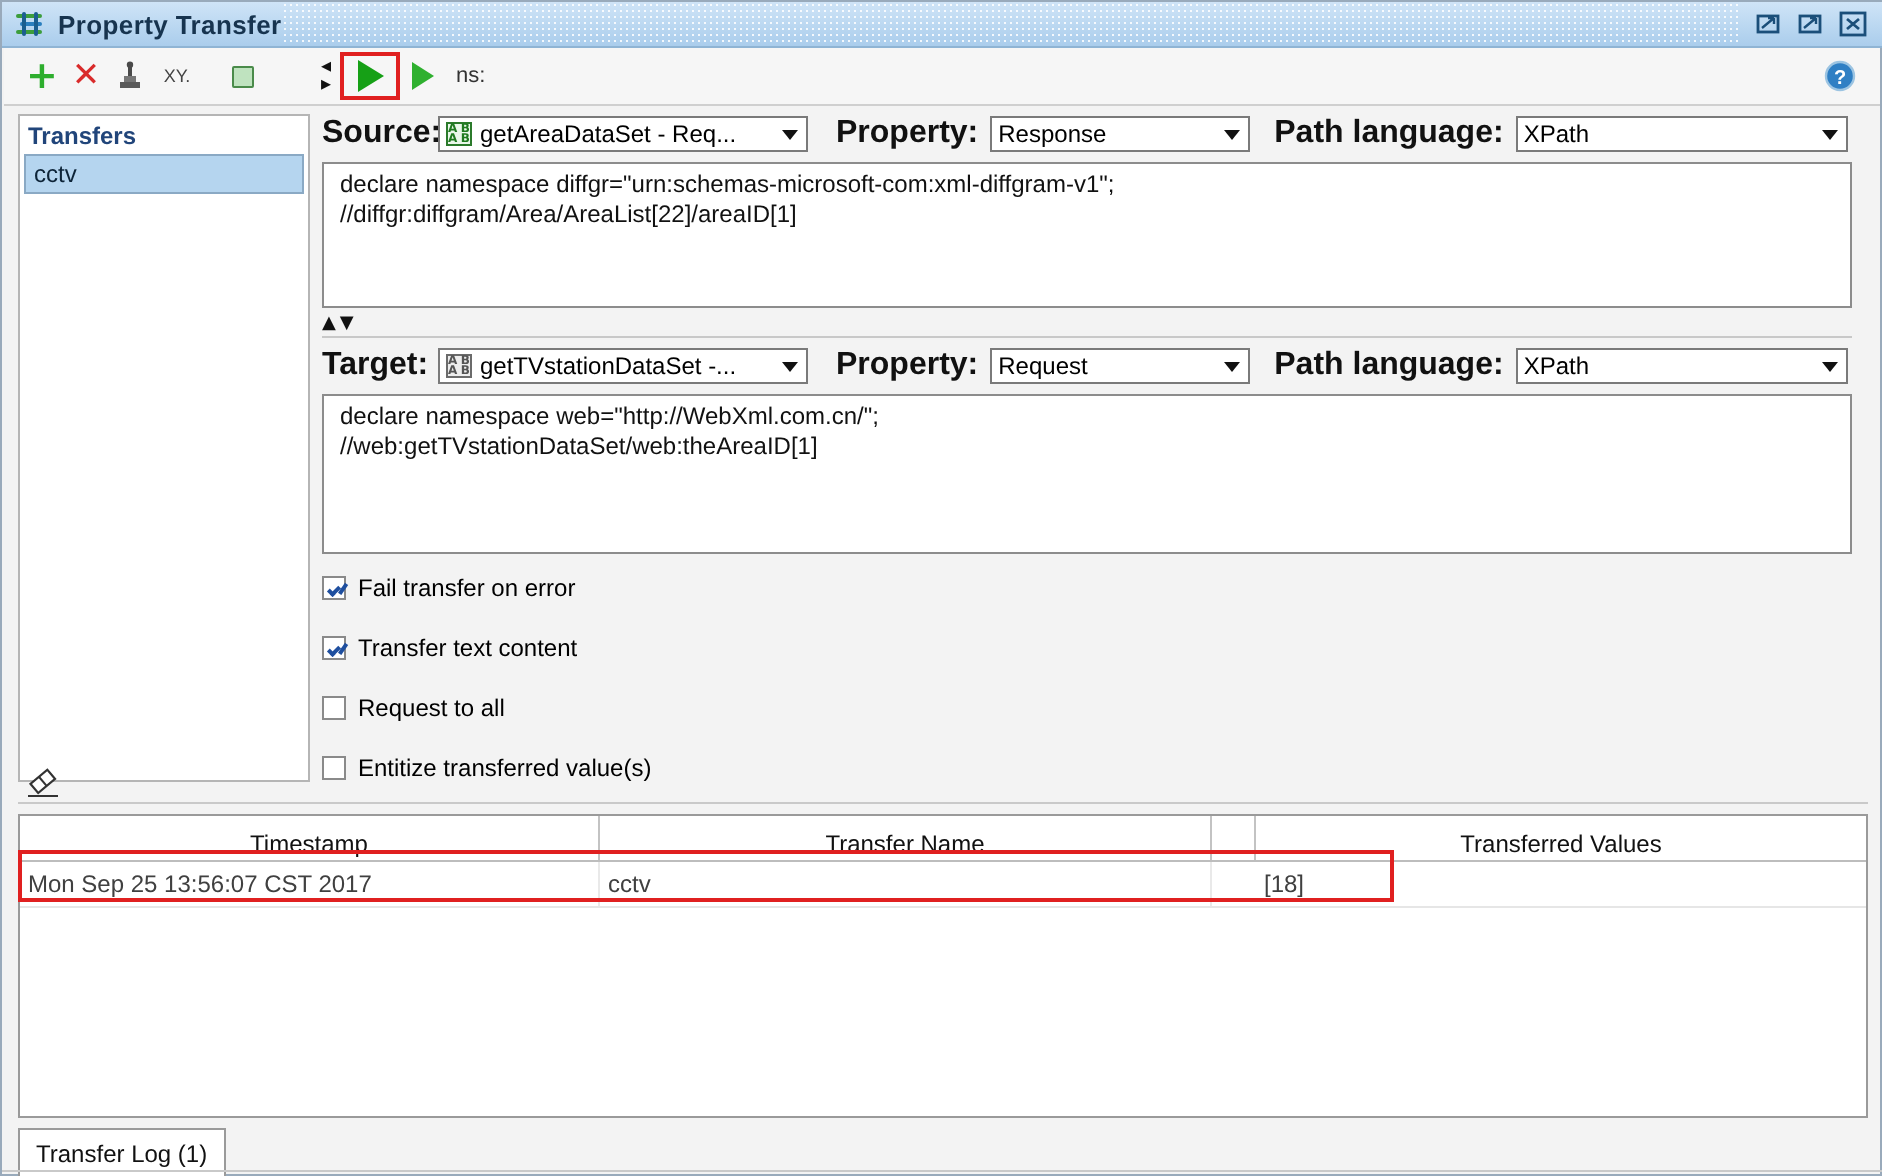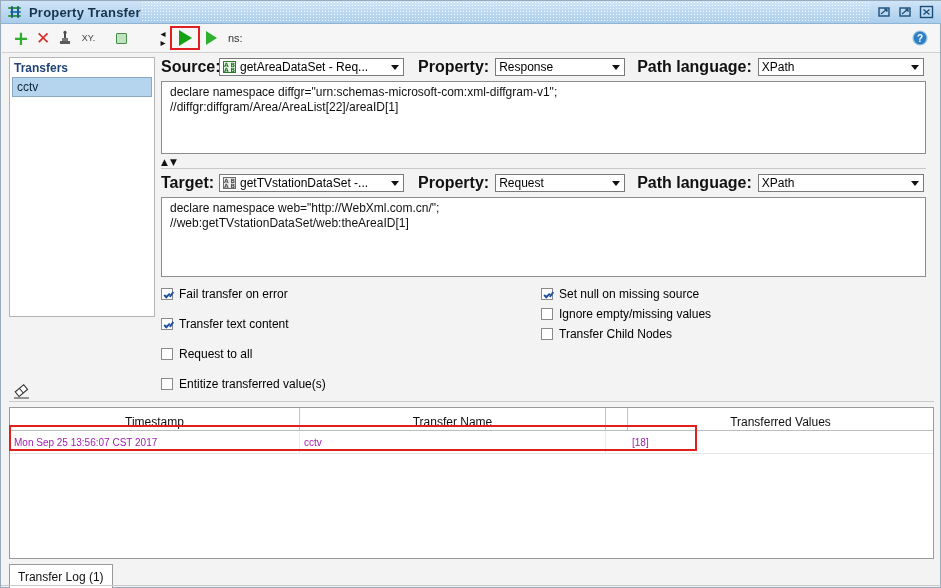--- a/index.html
+++ b/index.html
@@ -48,21 +48,21 @@
   .sep{width:10px;}
   .arrowstack{display:flex;flex-direction:column;justify-content:center;align-items:center;width:10px;height:22px;}
   .arrowstack span{font-size:10px;line-height:9px;color:#111;font-family:"DejaVu Sans",sans-serif;}
   .runbox{width:30px;height:24px;border:2px solid #e02020;display:flex;align-items:center;justify-content:center;box-sizing:border-box;margin:0 2px;cursor:pointer;}
   .tri{width:0;height:0;border-left:13px solid #16a016;border-top:8px solid transparent;border-bottom:8px solid transparent;}
   .tri.sm{border-left:11px solid #2fb02f;border-top:7px solid transparent;border-bottom:7px solid transparent;}
   .ns{font-size:11px;color:#333;margin-left:8px;}
   .help{margin-left:auto;margin-right:12px;width:16px;height:16px;cursor:pointer;}
 
   
-  .leftpane{position:absolute;left:8px;top:56px;width:146px;height:260px;background:#fff;border:1px solid #b5b5b5;box-sizing:border-box;}
+  .leftpane{position:absolute;left:8px;top:56px;width:146px;height:334px;background:#fff;border:1px solid #b5b5b5;box-sizing:border-box;}
   .lp-head{font-weight:bold;color:#21457a;font-size:12px;padding:3px 4px 2px 4px;}
   .lp-list{margin:0 2px;}
   .lp-item{background:#b5d5ef;border:1px solid #8aa9c4;padding:2px 4px;font-size:12px;color:#0d2438;cursor:pointer;}
 
   
   .rightpane{position:absolute;left:160px;top:56px;width:773px;height:318px;}
   .row{display:flex;align-items:center;height:20px;margin-bottom:4px;}
   .lbl{font-weight:bold;font-size:16px;color:#111;}
   .combo{
     height:18px;border:1px solid #7a7a7a;background:#fff;box-sizing:border-box;
@@ -100,21 +100,21 @@
     border-right:2px solid #1f4f9f;transform:rotate(35deg);}
 
   
   .logtools{position:absolute;left:8px;top:380px;width:925px;height:20px;border-bottom:1px solid #c9c9c9;display:flex;align-items:center;}
   .eraser{width:17px;height:15px;margin-left:4px;cursor:pointer;}
   .logtable{position:absolute;left:8px;top:406px;width:925px;height:152px;background:#fff;border:1px solid #9a9a9a;box-sizing:border-box;}
   .thead{display:flex;height:22px;border-bottom:1px solid #bdbdbd;background:#fff;}
   .th{display:flex;align-items:flex-end;justify-content:center;padding-bottom:1px;font-size:12px;color:#111;border-right:1px solid #c3c3c3;box-sizing:border-box;height:22px;cursor:pointer;}
   .th.last{border-right:none;}
   .trow{display:flex;height:22px;border-bottom:1px solid #e6e6e6;}
-  .td{display:flex;align-items:center;padding-left:4px;font-size:10px;color:#a21caf;box-sizing:border-box;border-right:1px solid #e9e9e9;}
+  .td{display:flex;align-items:center;padding-left:4px;font-size:12px;color:#404040;box-sizing:border-box;border-right:1px solid #e9e9e9;}
   .td.last{border-right:none;}
   .rowhl{position:absolute;left:8px;top:424px;width:688px;height:26px;border:2px solid #e02020;box-sizing:border-box;pointer-events:none;}
 
   
   .tabbar{position:absolute;left:8px;top:563px;height:22px;}
   .tab{display:inline-flex;align-items:center;height:21px;padding:12px 8px;border:1px solid #9a9a9a;border-bottom:none;background:#fff;font-size:12px;color:#111;cursor:pointer;box-sizing:border-box;}
   .bottomline{position:absolute;left:0;top:584px;width:941px;height:1px;background:#c9c9c9;}
 </style>
 </head>
 <body>
@@ -276,34 +276,20 @@
         </div>
         <div class="cbrow">
           <span class="cb"></span>
           <span>Request to all</span>
         </div>
         <div class="cbrow">
           <span class="cb"></span>
           <span>Entitize transferred value(s)</span>
         </div>
       </div>
-      <div class="cbcol">
-        <div class="cbrow">
-          <span class="cb checked"></span>
-          <span>Set null on missing source</span>
-        </div>
-        <div class="cbrow">
-          <span class="cb"></span>
-          <span>Ignore empty/missing values</span>
-        </div>
-        <div class="cbrow">
-          <span class="cb"></span>
-          <span>Transfer Child Nodes</span>
-        </div>
-      </div>
     </div>
   </div>
 
   <div class="logtools">
     <div class="eraser">
       <svg width="17" height="15" viewBox="0 0 17 15">
         <g transform="rotate(-40 8 7)">
           <rect x="3" y="4" width="11" height="6" fill="#ffffff" stroke="#333" stroke-width="1.1"></rect>
           <line x1="8.5" y1="4" x2="8.5" y2="10" stroke="#333" stroke-width="1"></line>
         </g>

